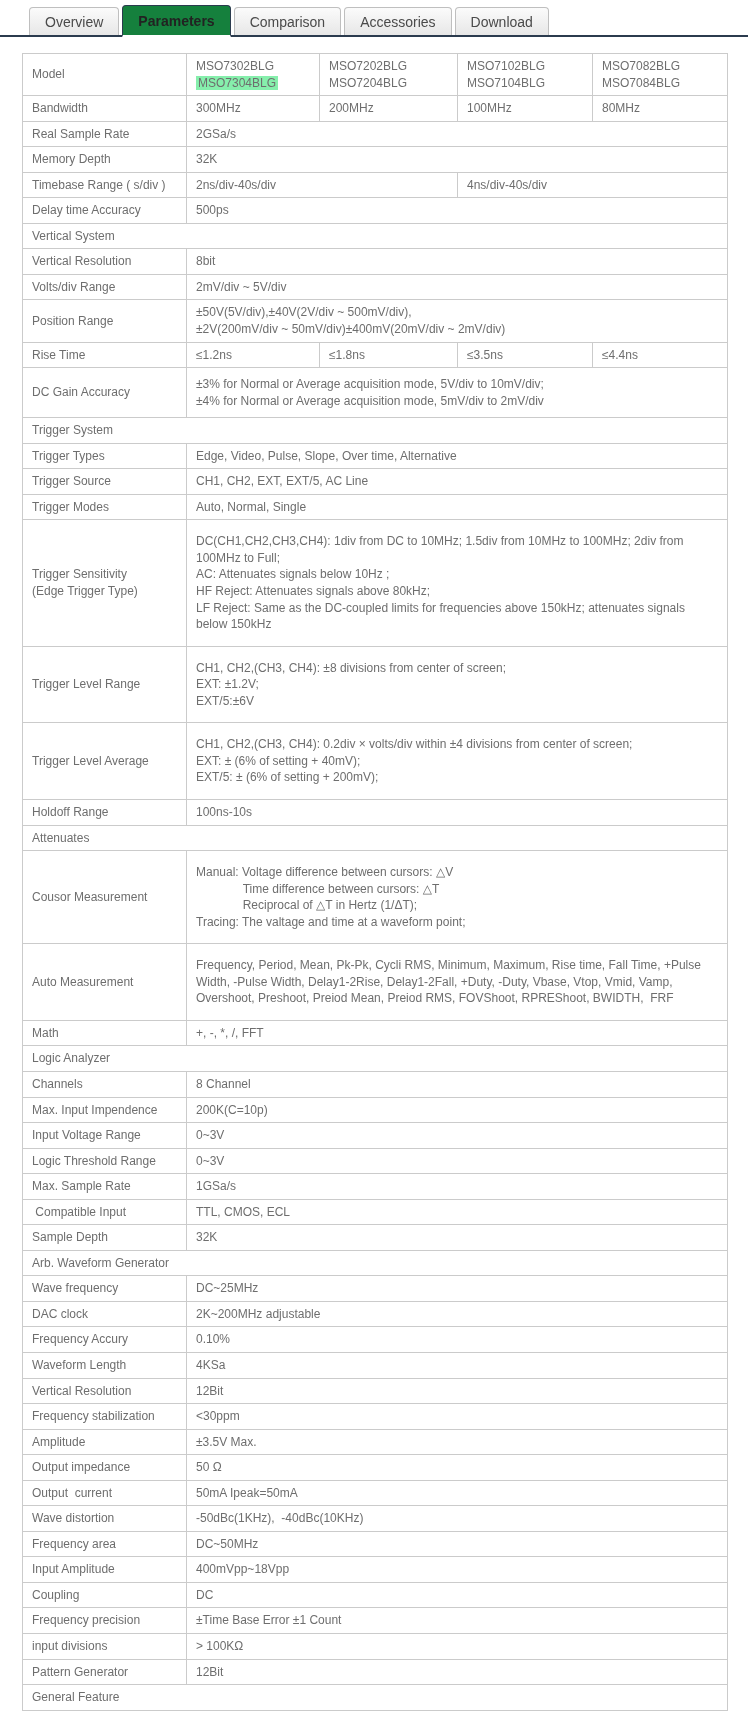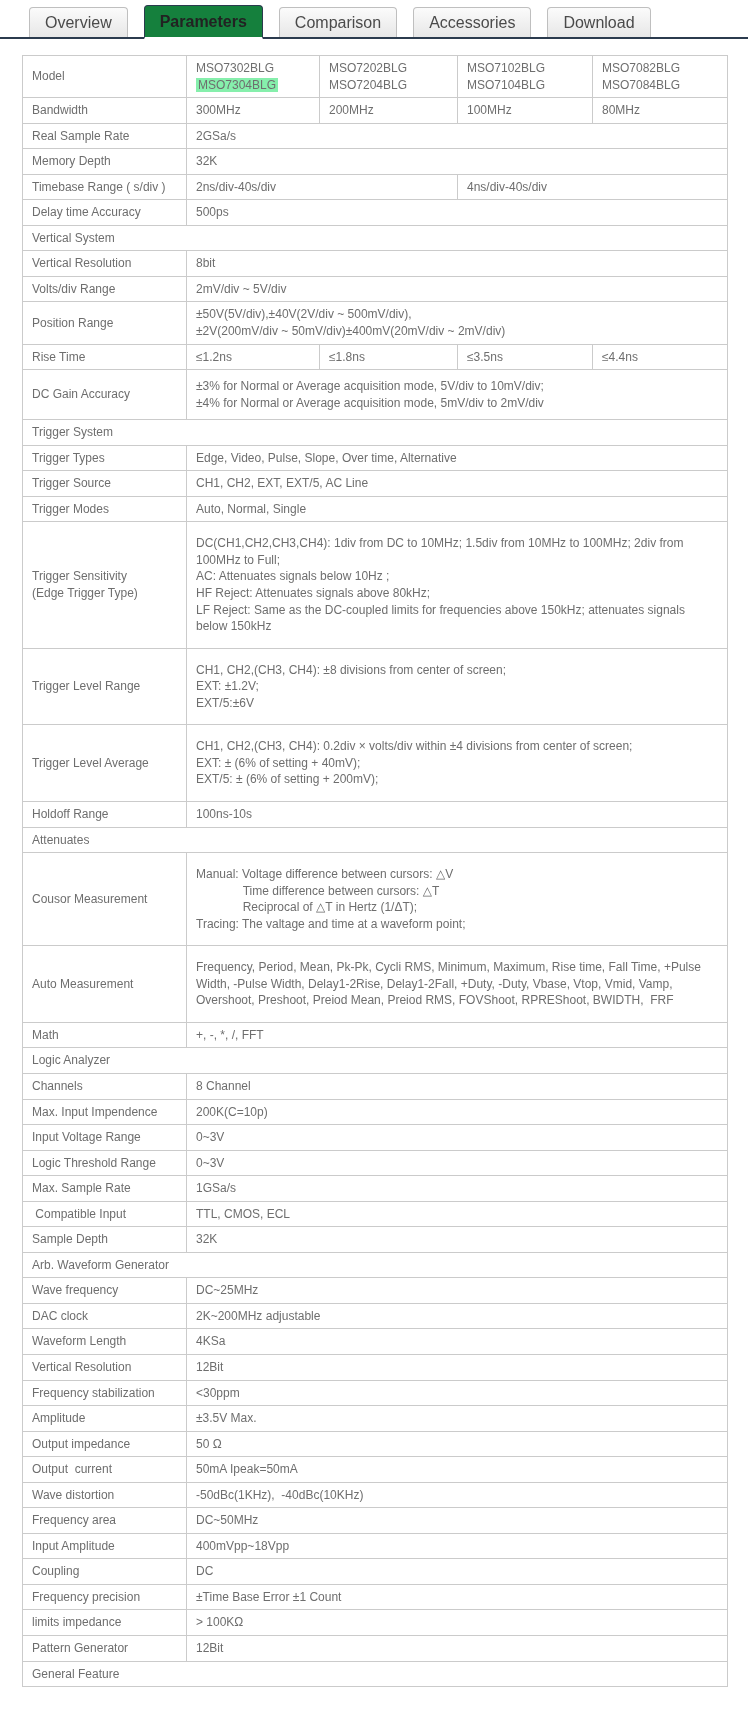--- a/index.html
+++ b/index.html
@@ -13,22 +13,22 @@
   
   .tabbar {
     padding: 5px 0 0 29px;
     border-bottom: 2px solid #2b3b4e;
     white-space: nowrap;
   }
   .tab {
     display: inline-block;
     vertical-align: bottom;
     padding: 6px 15px 5px 15px;
-    margin-right: 16px;
-    font-size: 16px;
+    margin-right: 3px;
+    font-size: 14px;
     color: #4a4a4a;
     background: linear-gradient(#fbfbfb, #e7e7e7);
     border: 1px solid #bfbfbf;
     border-bottom: none;
     border-radius: 4px 4px 0 0;
     cursor: pointer;
   }
   .tab.active {
     background: #15803d;
     border: 1px solid #2b3b4e;
@@ -228,20 +228,24 @@
       </tr>
       <tr>
         <td class="label-cell">Wave frequency</td>
         <td colspan="4" class="value-cell">DC~25MHz</td>
       </tr>
       <tr>
         <td class="label-cell">DAC clock</td>
         <td colspan="4" class="value-cell">2K~200MHz adjustable</td>
       </tr>
       <tr>
+        <td class="label-cell">Frequency Accury</td>
+        <td colspan="4" class="value-cell">0.10%</td>
+      </tr>
+      <tr>
         <td class="label-cell">Waveform Length</td>
         <td colspan="4" class="value-cell">4KSa</td>
       </tr>
       <tr>
         <td class="label-cell">Vertical Resolution</td>
         <td colspan="4" class="value-cell">12Bit</td>
       </tr>
       <tr>
         <td class="label-cell">Frequency stabilization</td>
         <td colspan="4" class="value-cell">&lt;30ppm</td>
@@ -272,21 +276,21 @@
       </tr>
       <tr>
         <td class="label-cell">Coupling</td>
         <td colspan="4" class="value-cell">DC</td>
       </tr>
       <tr>
         <td class="label-cell">Frequency precision</td>
         <td colspan="4" class="value-cell">±Time Base Error ±1 Count</td>
       </tr>
       <tr>
-        <td class="label-cell">limits impedance</td>
+        <td class="label-cell">input divisions</td>
         <td colspan="4" class="value-cell">&gt; 100KΩ</td>
       </tr>
       <tr>
         <td class="label-cell">Pattern Generator</td>
         <td colspan="4" class="value-cell">12Bit</td>
       </tr>
       <tr>
         <td colspan="5" class="section-cell">General Feature</td>
       </tr>
     </tbody>

